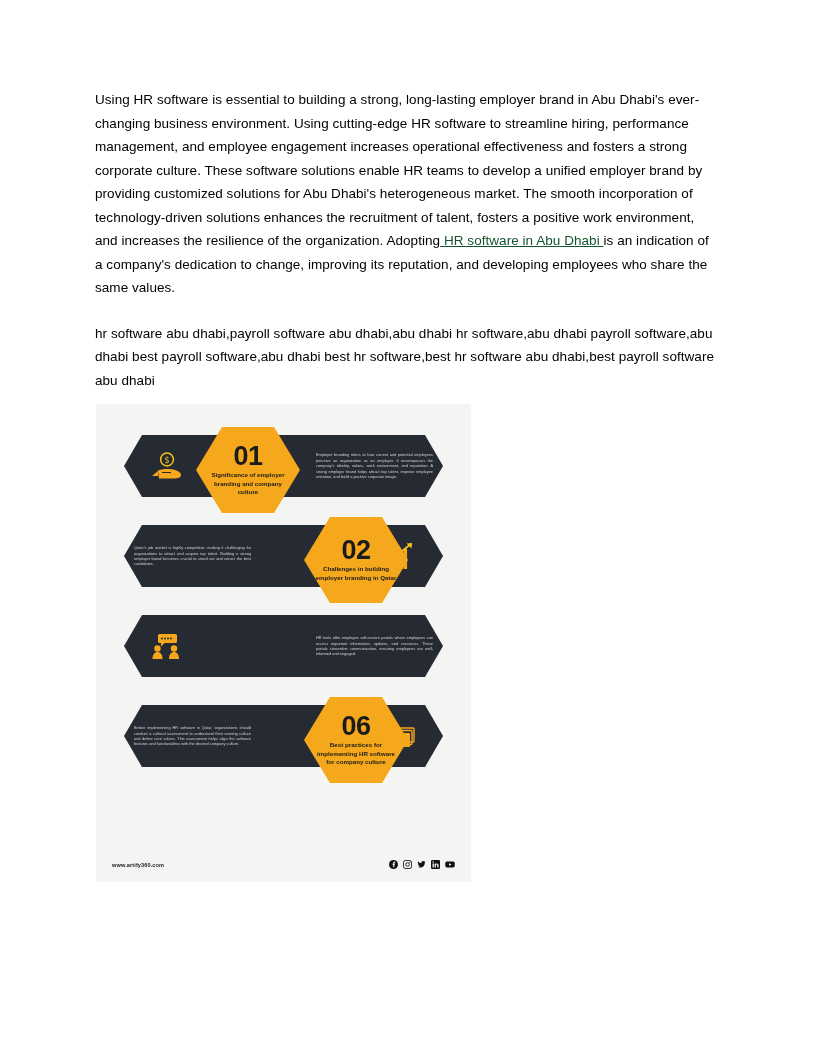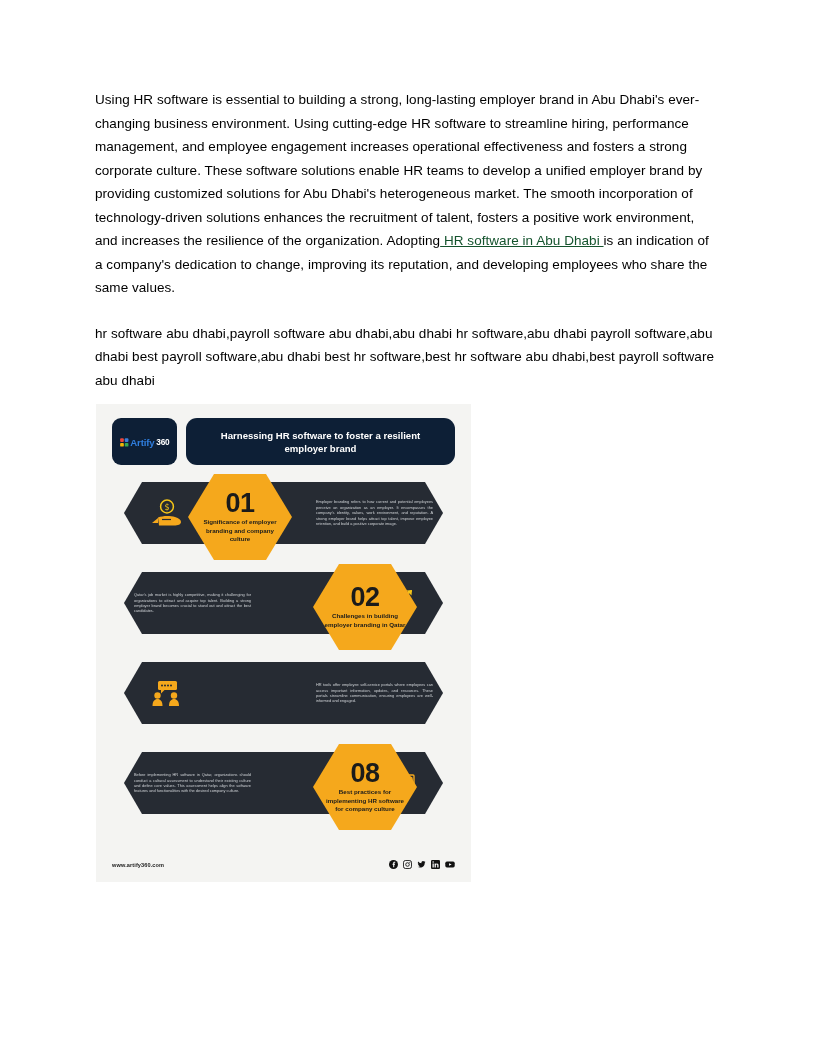--- a/index.html
+++ b/index.html
@@ -201,22 +201,22 @@
     letter-spacing: -0.5px;
   }
   .hex-label {
     color: #1b1b1b;
     font-size: 6.2px;
     font-weight: bold;
     line-height: 8.3px;
     margin-top: 2.5px;
     padding: 0 9px;
   }
-  .hex-left  { left: 76px; }
-  .hex-right { left: 201px; text-align: center; }
+  .hex-left  { left: 84px; }
+  .hex-right { left: 192px; text-align: center; }
 
   
   .ig-footer {
     position: absolute;
     left: 16px;
     right: 16px;
     bottom: 13px;
     display: flex;
     align-items: center;
     justify-content: space-between;
@@ -243,37 +243,20 @@
 
 <div class="doc">
 
   <p class="doc-para"><span>Using HR software is essential to building a strong, long-lasting employer brand in Abu Dhabi's ever-changing business environment. Using cutting-edge HR software to streamline hiring, performance management, and employee engagement increases operational effectiveness and fosters a strong corporate culture. These software solutions enable HR teams to develop a unified employer brand by providing customized solutions for Abu Dhabi's heterogeneous market. The smooth incorporation of technology-driven solutions enhances the recruitment of talent, fosters a positive work environment, and increases the resilience of the organization. Adopting</span><a class="doc-link" href="#"> HR software in Abu Dhabi </a><span>is an indication of a company's dedication to change, improving its reputation, and developing employees who share the same values.</span></p>
 
   <p class="doc-keywords">hr software abu dhabi,payroll software abu dhabi,abu dhabi hr software,abu dhabi payroll software,abu dhabi best payroll software,abu dhabi best hr software,best hr software abu dhabi,best payroll software abu dhabi</p>
 </div>
 
 <div class="infographic">
 
-  <div class="ig-header">
-    <div class="ig-logo-card">
-      <div class="logo-wrap">
-        <span class="logo-mark">
-            <i></i>
-            <i></i>
-            <i></i>
-            <i></i>
-          </span>
-        <span class="logo-artify">Artify</span>
-        <span class="logo-360">360</span>
-      </div>
-    </div>
-    <div class="ig-title-card">
-      <div class="ig-title-text">Harnessing HR software to foster a resilient employer brand</div>
-    </div>
-  </div>
 
   <div class="steps">
 
     <div class="step">
       <div class="bar">
         <div class="bar-inner">
           <div class="bar-icon">
             <svg width="34" height="30" viewBox="0 0 34 30" aria-hidden="true">
               <circle cx="17" cy="8.5" r="6.4" fill="none" stroke="#f5c518" stroke-width="1.5"></circle>
               <text x="17" y="12" font-size="8" font-family="DejaVu Sans, sans-serif" fill="#f5c518" text-anchor="middle">$</text>
@@ -348,21 +331,21 @@
               <rect x="7" y="7" width="24" height="14" rx="1" fill="none" stroke="#f5a81c" stroke-width="1.4"></rect>
               <rect x="5" y="9.5" width="24" height="14" rx="1" fill="none" stroke="#f5a81c" stroke-width="1.4"></rect>
               <rect x="3" y="12" width="24" height="14" rx="1" fill="#f5a81c"></rect>
               <circle cx="15" cy="19" r="4.4" fill="none" stroke="#262b33" stroke-width="1.3"></circle>
               <text x="15" y="22" font-size="7" font-family="DejaVu Sans, sans-serif" fill="#262b33" text-anchor="middle">$</text>
             </svg>
           </div>
         </div>
       </div>
       <div class="hex hex-right">
-        <div class="hex-num">08</div>
+        <div class="hex-num">06</div>
         <div class="hex-label">Best practices for implementing HR software for company culture</div>
       </div>
     </div>
 
   </div>
 
   <div class="ig-footer">
     <div class="ig-url">www.artify360.com</div>
     <div class="socials">
       <span>

